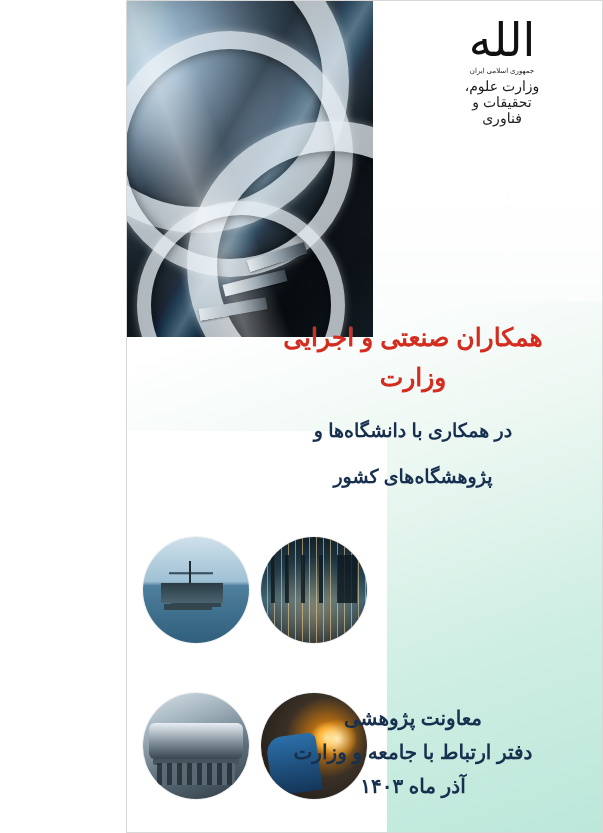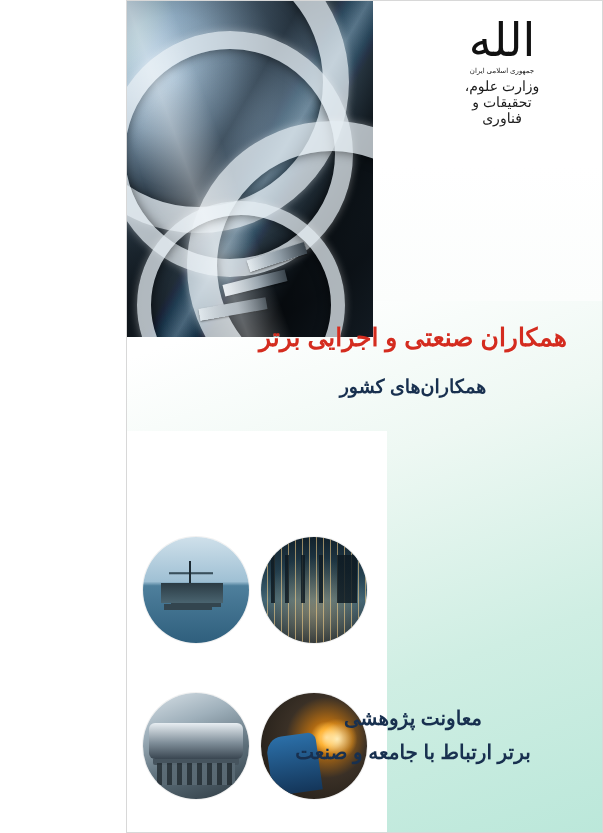--- a/index.html
+++ b/index.html
@@ -304,35 +304,37 @@
   <div class="swoosh swoosh-green-dark"></div>
   <div class="swoosh swoosh-green-light"></div>
 
   <div class="emblem">
     <div class="emblem-mark">الله</div>
     <div class="emblem-line1">جمهوری اسلامی ایران</div>
     <div class="emblem-line2">وزارت علوم، تحقیقات و فناوری</div>
   </div>
 
   <div class="title-block">
-    <div class="title-main">همکاران صنعتی و اجرایی برتر</div>
-    <div class="title-sub2">همکاران‌های کشور</div>
+    <div class="title-main">همکاران صنعتی و اجرایی وزارت</div>
+    <div class="title-sub1">در همکاری با دانشگاه‌ها و</div>
+    <div class="title-sub2">پژوهشگاه‌های کشور</div>
   </div>
 
   <div class="circ circ-1">
     <div class="ph-offshore"></div>
   </div>
   <div class="circ circ-2">
     <div class="ph-refinery"></div>
   </div>
   <div class="circ circ-3">
     <div class="ph-machine"></div>
   </div>
   <div class="circ circ-4">
     <div class="ph-welder"></div>
   </div>
 
   <div class="footer-block">
     <div class="footer-line">معاونت پژوهشی</div>
-    <div class="footer-line">برتر ارتباط با جامعه و صنعت</div>
+    <div class="footer-line">دفتر ارتباط با جامعه و وزارت</div>
+    <div class="footer-line">آذر ماه ۱۴۰۳</div>
   </div>
 
 </div>
 
 </body></html>

